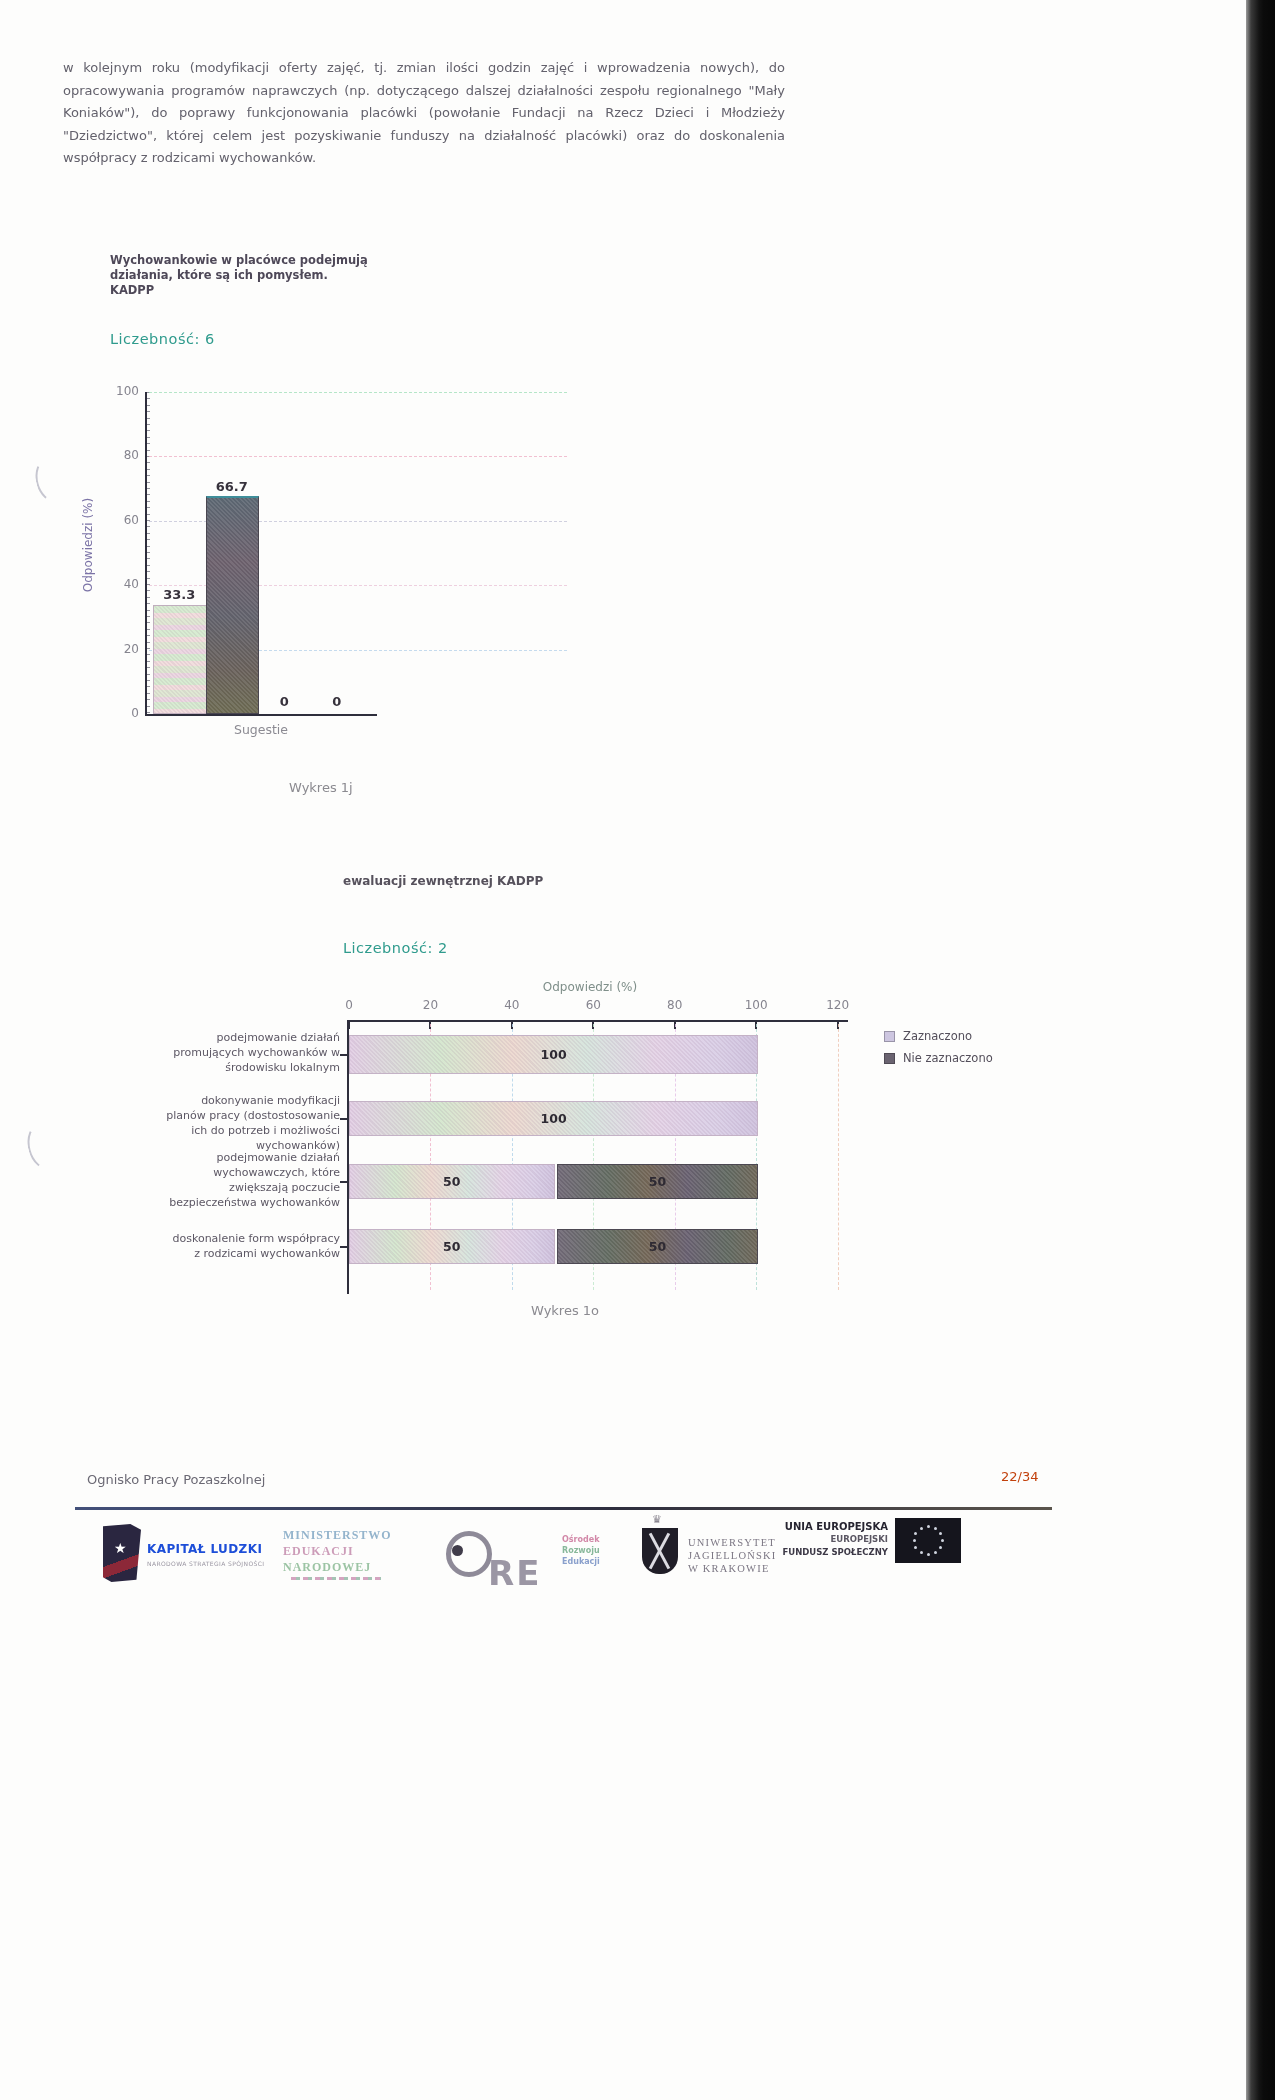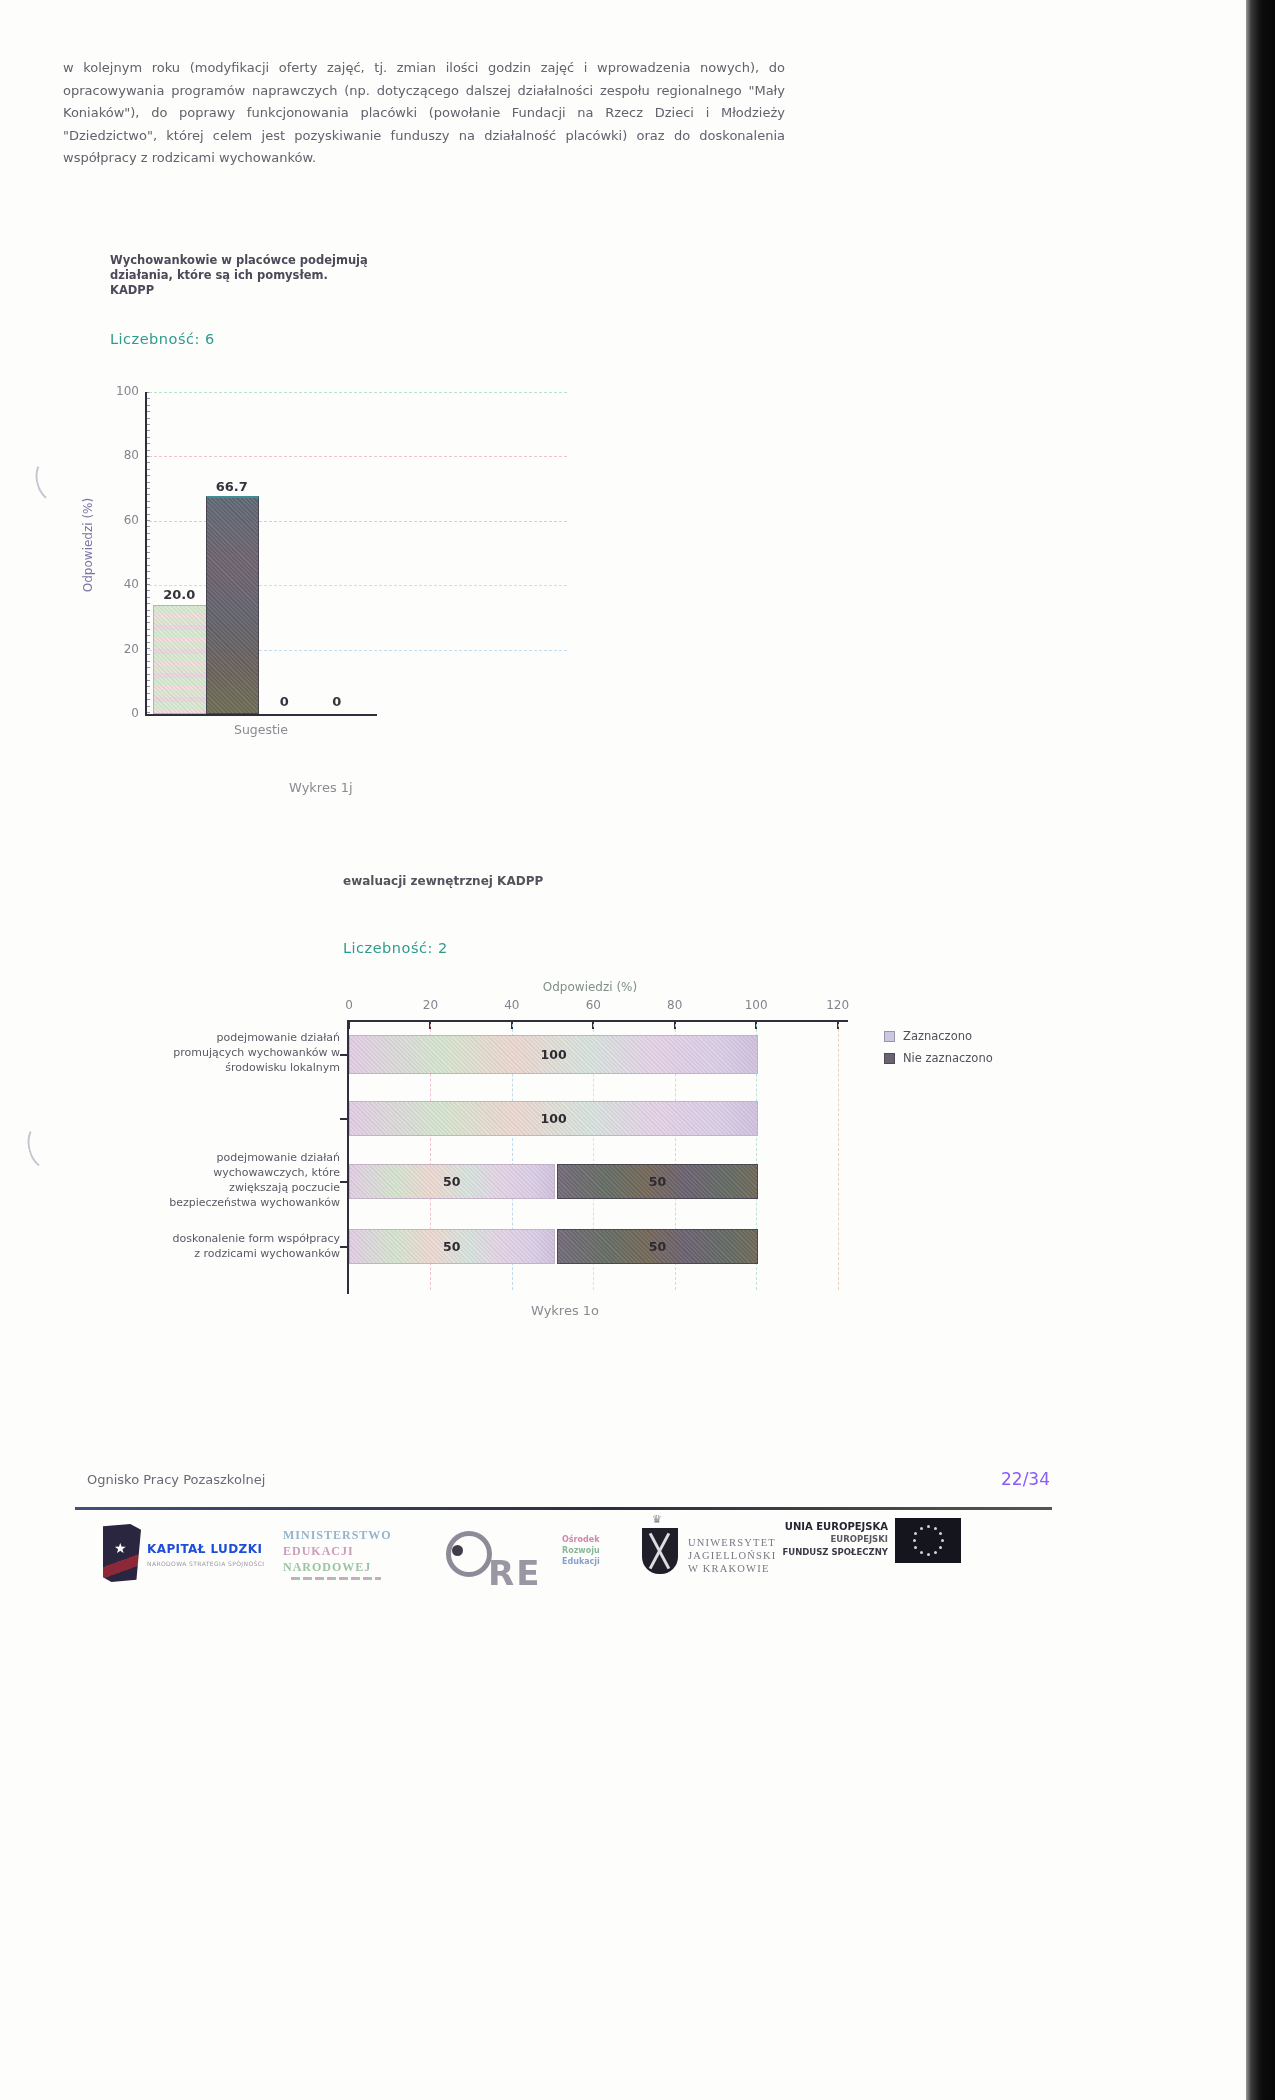--- a/index.html
+++ b/index.html
@@ -71,21 +71,21 @@
       border:1px solid #4c4852;}
   .c2val{font-weight:bold;font-size:12.5px;color:#2e2a33;}
   .c2-cats{left:100px;top:1020px;width:240px;height:280px;}
   .c2cat{position:absolute;right:0;width:100%;text-align:right;font-size:11px;line-height:15px;
          color:#5c5764;white-space:pre-line;}
   .c2-legend{left:884px;top:1011px;width:140px;height:60px;margin-top:18px;}
   .c2-caption{left:531px;top:1303px;}
 
   
   .footer-left{left:87px;top:1472px;font-size:13px;color:#6b6974;}
-  .page-num{left:1001px;top:1469px;font-size:17px;color:#8b5cf6;}
+  .page-num{left:1001px;top:1469px;font-size:13px;color:#c2410c;}
   .footer-rule{left:75px;top:1507px;width:977px;height:3px;
                background:linear-gradient(90deg,#43507a,#2e2e3e 55%,#5a544c);}
 
   
   .logo{position:absolute;}
   .kl{left:103px;top:1522px;width:155px;height:66px;}
   .kl-flag{position:absolute;left:0;top:2px;width:38px;height:58px;
            background:linear-gradient(160deg,#2a2640 0 60%,#8c2838 60% 76%,#2a2640 76%);
            clip-path:polygon(0 4%,72% 0,100% 10%,88% 96%,22% 100%,0 92%);}
   .kl-star{position:absolute;left:11px;top:17px;color:#fff;font-size:14px;line-height:14px;}
@@ -148,36 +148,40 @@
       <div class="c1grid grid20" style="top: 257.6px;"></div>
       <div class="c1tick" style="top: 185.2px;">40</div>
       <div class="c1grid grid40" style="top: 193.2px;"></div>
       <div class="c1tick" style="top: 120.8px;">60</div>
       <div class="c1grid grid60" style="top: 128.8px;"></div>
       <div class="c1tick" style="top: 56.4px;">80</div>
       <div class="c1grid grid80" style="top: 64.4px;"></div>
       <div class="c1tick" style="top: -8px;">100</div>
       <div class="c1grid grid100" style="top: 0px;"></div>
       <div class="c1bar c1bar0" style="left: 6px; width: 51.5px; height: 107.226px;"></div>
-      <div class="c1val" style="left: 32.25px; bottom: 112.226px;">20.0</div>
+      <div class="c1val" style="left: 32.25px; bottom: 112.226px;">33.3</div>
       <div class="c1bar c1bar1" style="left: 58.5px; width: 51.5px; height: 214.774px;"></div>
       <div class="c1val" style="left: 84.75px; bottom: 219.774px;">66.7</div>
       <div class="c1val" style="left: 137.25px; bottom: 5px;">0</div>
       <div class="c1val" style="left: 189.75px; bottom: 5px;">0</div>
     </div>
   <div class="abs c1-xlabel">Sugestie</div>
   <div class="abs caption c1-caption">Wykres 1j</div>
 
   <div class="abs s2-title">ewaluacji zewnętrznej KADPP</div>
   <div class="abs count-label c2-count">Liczebność: 2</div>
   <div class="abs c2-axis-title">Odpowiedzi (%)</div>
   <div class="abs c2-cats">
       <div class="c2cat" style="top: 10px;">podejmowanie działań
 promujących wychowanków w
 środowisku lokalnym</div>
+      <div class="c2cat" style="top: 73px;">dokonywanie modyfikacji
+planów pracy (dostostosowanie
+ich do potrzeb i możliwości
+wychowanków)</div>
       <div class="c2cat" style="top: 130px;">podejmowanie działań
 wychowawczych, które
 zwiększają poczucie
 bezpieczeństwa wychowanków</div>
       <div class="c2cat" style="top: 211px;">doskonalenie form współpracy
 z rodzicami wychowanków</div>
     </div>
   <div class="abs c2-plot">
       <div class="c2ticklab" style="left: 0px;">0</div>
       <div class="c2tickmark" style="left: 0px;"></div>

